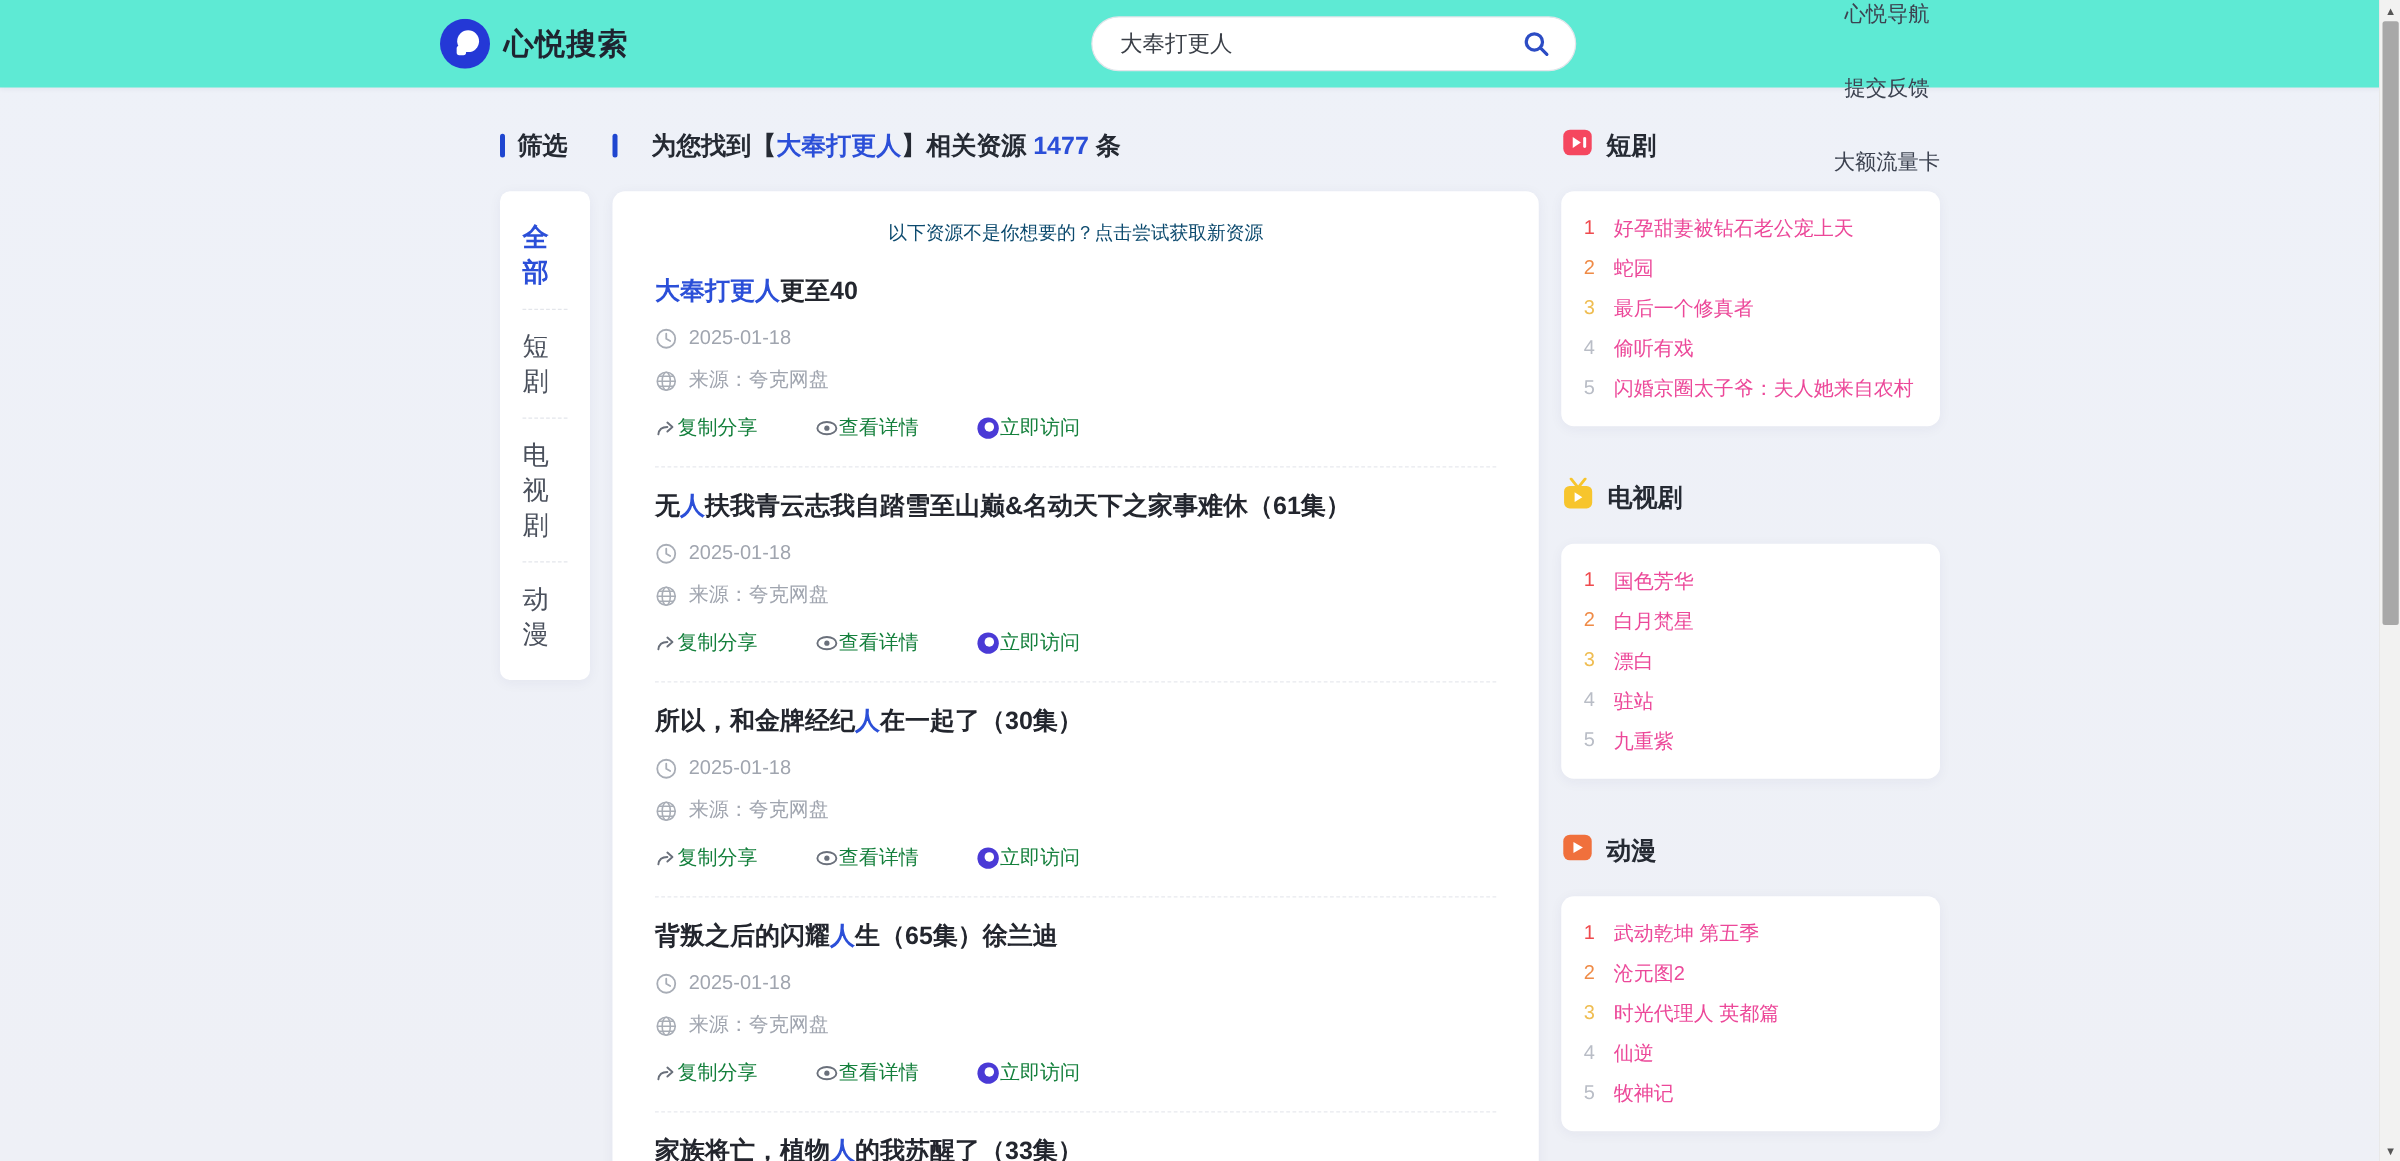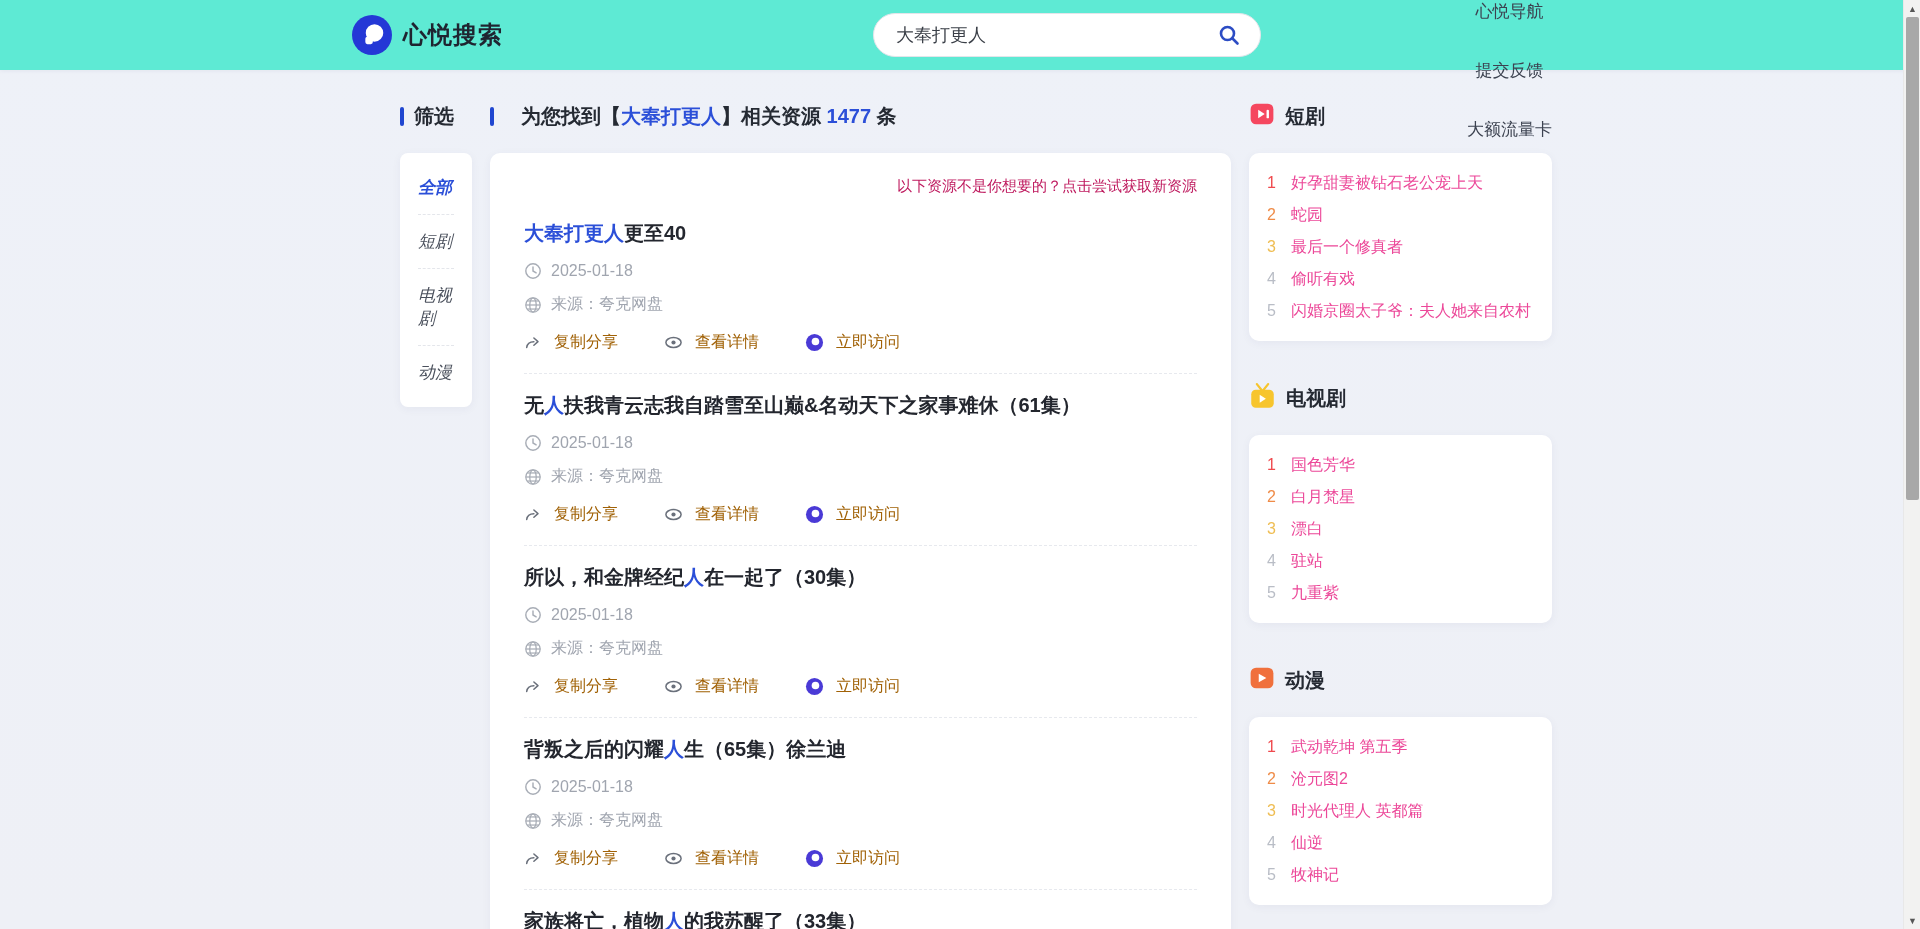--- a/index.html
+++ b/index.html
@@ -35,42 +35,42 @@
   .section-heading { display:flex; align-items:center; gap:10px; height:26px; }
   .heading-bar { width:4px; height:19px; border-radius:2px; background:#1f46d0; }
   .heading-text { font-size:20px; font-weight:bold; color:#252a33; }
 
   
   .filter-col { position:absolute; left:352px; top:33px; width:120px;padding-left:48px; }
   .filter-card {
     margin-top:24px; background:#fff; border-radius:8px;
     box-shadow:0 2px 10px rgba(30,40,90,.05); padding:8px 18px;
   }
-  .filter-item { font-size:17px; color:#4a505c; padding:15px 0; cursor:pointer; border-bottom:1px dashed #e4e6eb;font-style:italic; }
+  .filter-item { font-size:21px; color:#4a505c; padding:15px 0; cursor:pointer; border-bottom:1px dashed #e4e6eb; }
   .filter-item:last-child { border-bottom:none; }
   .filter-item.active { color:#2b4fd8; font-weight:bold; }
 
   
   .results-col { position:absolute; left:490px; top:33px; width:741px; }
   .results-heading { display:flex; align-items:center; gap:27px; height:26px; }
   .hl-blue { color:#2b4fd8; }
   .results-card {
     margin-top:24px; background:#fff; border-radius:10px;
     box-shadow:0 2px 10px rgba(30,40,90,.05);
     padding:24px 34px 40px 34px; min-height:780px;
   }
-  .notice { text-align:right; font-size:15px; color:#be185d; margin-bottom:6px; cursor:pointer; }
+  .notice { text-align:center; font-size:15px; color:#0c4a6e; margin-bottom:6px; cursor:pointer; }
   .result-item { padding:16px 0 0 0; border-bottom:1px dashed #e7e9ee; }
   .result-item:last-child { border-bottom:none; }
   .result-title { font-size:20px; font-weight:bold; color:#23262e; line-height:30px; cursor:pointer; }
   .result-title .kw { color:#2b4fd8; }
   .meta-row { display:flex; align-items:center; gap:9px; margin-top:14px; font-size:16px; color:#a0a5af; }
   .meta-row svg { flex:none; }
   .action-row { display:flex; align-items:center; gap:46px; margin:17px 0 20px 0; }
-  .action { display:flex; align-items:center; gap:12px; font-size:16px; color:#a16207; cursor:pointer; }
+  .action { display:flex; align-items:center; gap:0; font-size:16px; color:#15803d; cursor:pointer; }
 
   
   .rank-col { position:absolute; left:1249px; top:33px; width:303px; }
   .rank-section { margin-bottom:44px; }
   .rank-heading { display:flex; align-items:center; gap:10px; height:26px; }
   .rank-heading .heading-text { font-size:20px; }
   .rank-card {
     margin-top:24px; background:#fff; border-radius:10px;
     box-shadow:0 2px 10px rgba(30,40,90,.05); padding:14px 0;
   }

